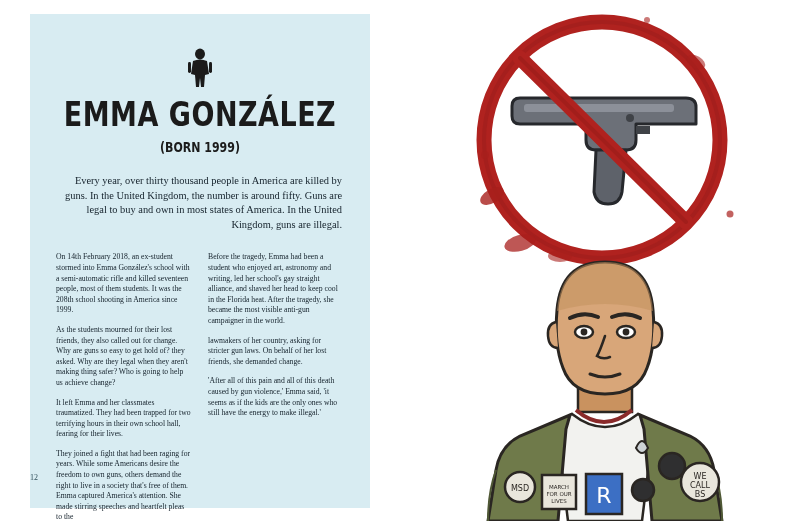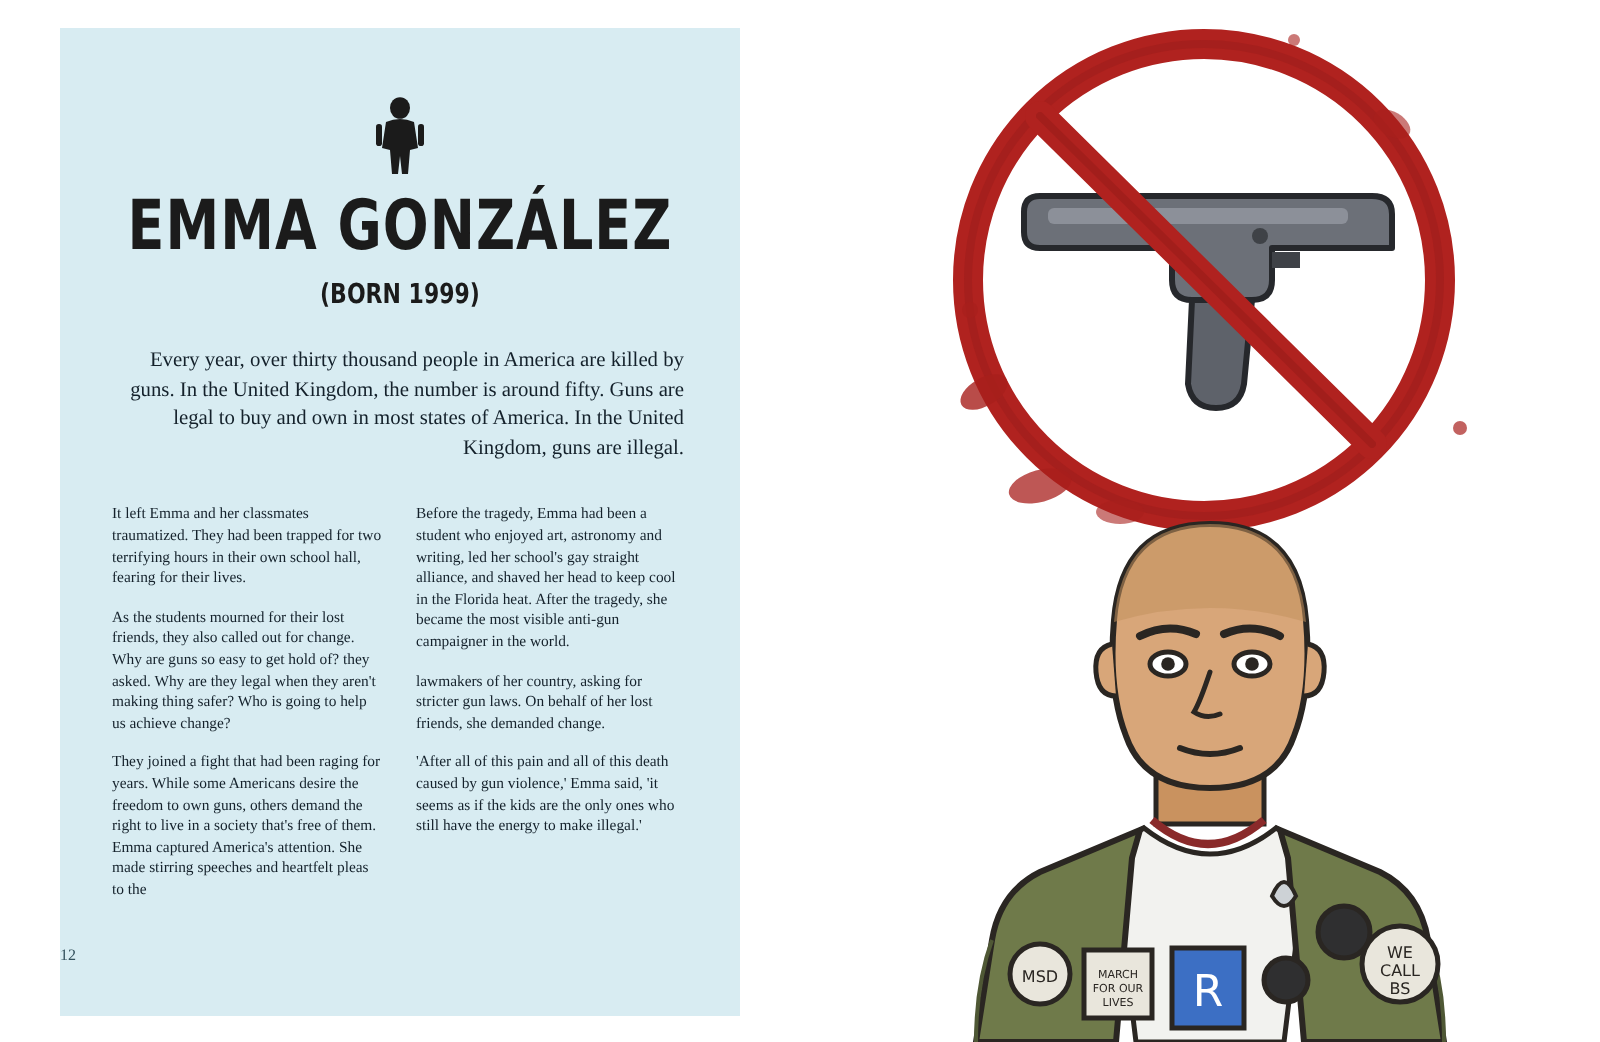--- a/index.html
+++ b/index.html
@@ -129,22 +129,23 @@
         <rect x="5" y="14" width="3" height="11" rx="1.4" fill="#1b1b1b"></rect>
         <rect x="26" y="14" width="3" height="11" rx="1.4" fill="#1b1b1b"></rect>
       </svg>
 
       <div class="title">EMMA GONZÁLEZ</div>
       <div class="subtitle">(BORN 1999)</div>
       <div class="lede">Every year, over thirty thousand people in America are killed by guns. In the United Kingdom, the number is around fifty. Guns are legal to buy and own in most states of America. In the United Kingdom, guns are illegal.</div>
 
       <div class="columns">
         <div class="col">
+          <p>On 14th February 2018, an ex-student stormed into Emma González's school with a semi-automatic rifle and killed seventeen people, most of them students. It was the 208th school shooting in America since 1999.</p>
+          <p>As the students mourned for their lost friends, they also called out for change. Why are guns so easy to get hold of? they asked. Why are they legal when they aren't making thing safer? Who is going to help us achieve change?</p>
           <p>It left Emma and her classmates traumatized. They had been trapped for two terrifying hours in their own school hall, fearing for their lives.</p>
-          <p>As the students mourned for their lost friends, they also called out for change. Why are guns so easy to get hold of? they asked. Why are they legal when they aren't making thing safer? Who is going to help us achieve change?</p>
           <p>They joined a fight that had been raging for years. While some Americans desire the freedom to own guns, others demand the right to live in a society that's free of them. Emma captured America's attention. She made stirring speeches and heartfelt pleas to the</p>
         </div>
         <div class="col">
           <p>Before the tragedy, Emma had been a student who enjoyed art, astronomy and writing, led her school's gay straight alliance, and shaved her head to keep cool in the Florida heat. After the tragedy, she became the most visible anti-gun campaigner in the world.</p>
           <p>lawmakers of her country, asking for stricter gun laws. On behalf of her lost friends, she demanded change.</p>
           <p>'After all of this pain and all of this death caused by gun violence,' Emma said, 'it seems as if the kids are the only ones who still have the energy to make illegal.'</p>
         </div>
       </div>
 
       <div class="page-number">12</div>

